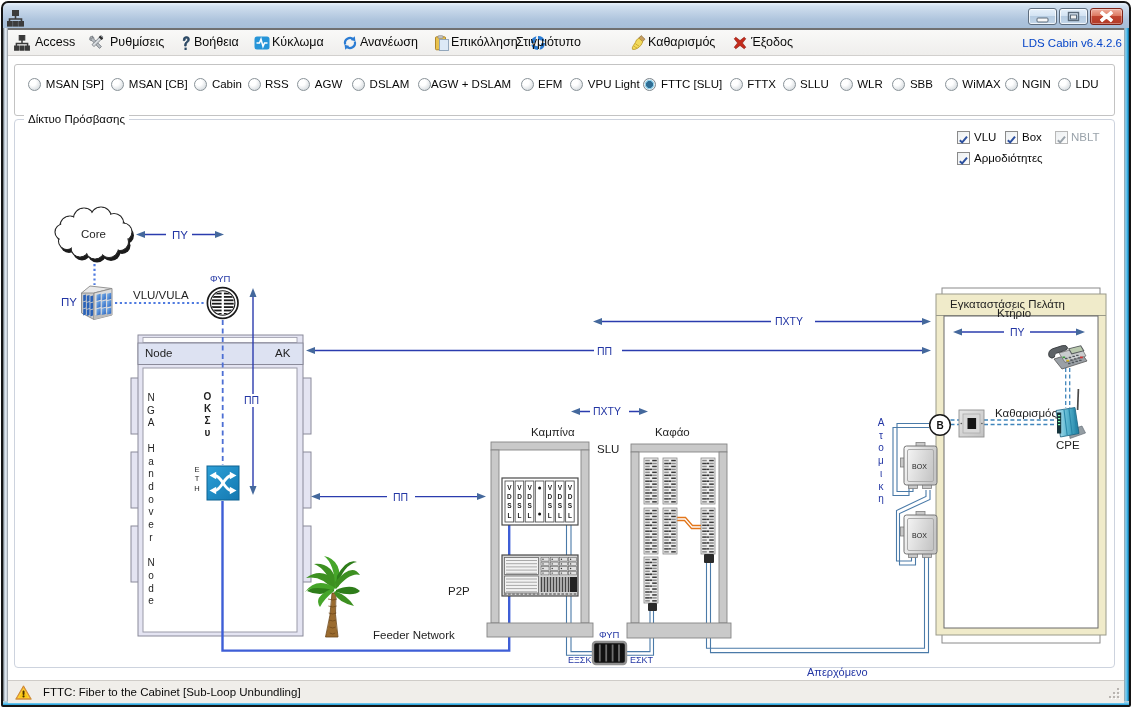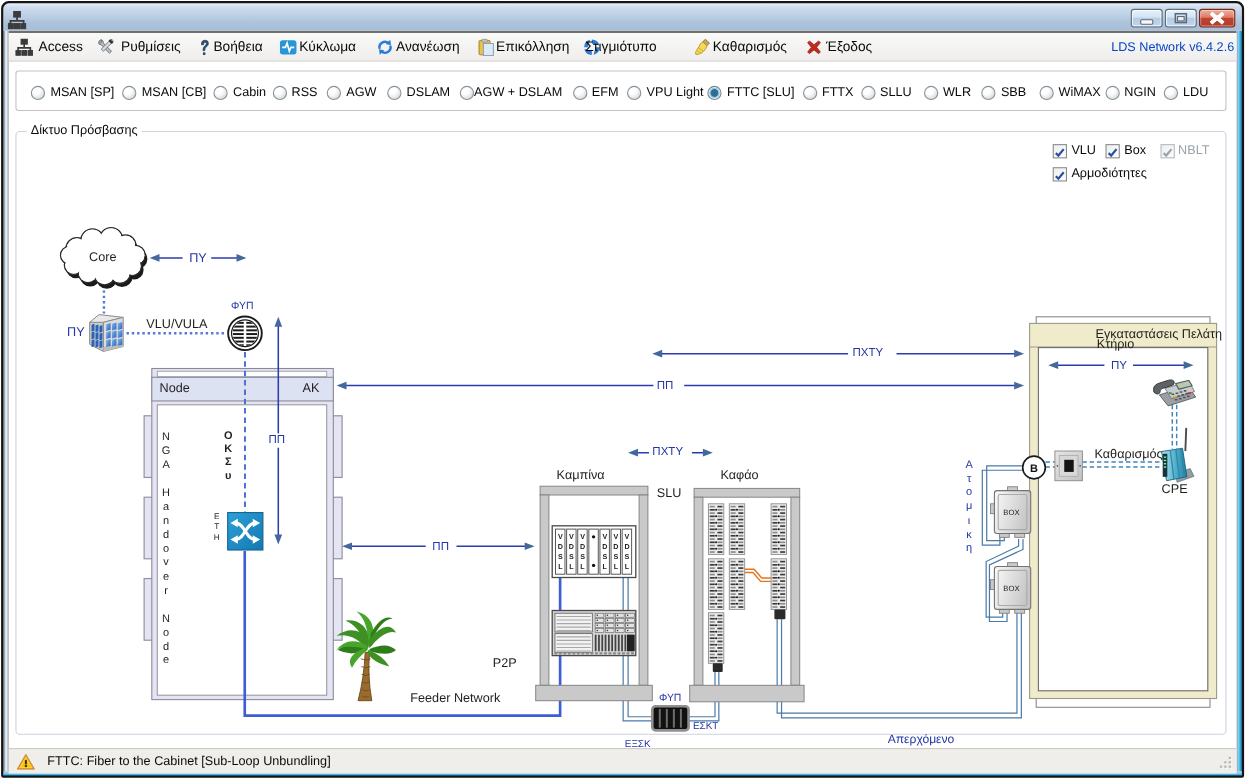--- a/index.html
+++ b/index.html
@@ -20,21 +20,21 @@
 .titem{position:absolute;top:5px;font-size:12.5px;color:#0a0a0a;}
 #lds{position:absolute;right:2px;top:7px;font-size:11.5px;color:#0645c8;}
 
 .wbtn{position:absolute;top:8px;height:17px;border:1px solid #5e6d7e;border-radius:3px;
  background:linear-gradient(#e7f1fb 0%,#d3e3f3 45%,#b6cce2 50%,#c3d6e9 100%);box-shadow:inset 0 0 0 1px rgba(255,255,255,.75);}
 #btnmin{left:1028px;width:29px;}
 #btnmax{left:1059px;width:29px;}
 #btnclose{left:1090px;width:33px;border-color:#7e2318;
  background:linear-gradient(#f0b0a0 0%,#dd7a62 45%,#c04530 50%,#b23a27 100%);box-shadow:inset 0 0 0 1px rgba(255,255,255,.35);}
 
-#radiopanel{left:14px;top:64px;width:1101px;height:37px;border:1px solid #c3c3c3;border-radius:3px;background:#fff;}
+#radiopanel{left:14px;top:64px;width:1101px;height:52px;border:1px solid #c3c3c3;border-radius:3px;background:#fff;}
 .radio{position:absolute;top:13px;width:13px;height:13px;border-radius:50%;border:1px solid #8a9399;
  background:radial-gradient(circle at 35% 30%,#ffffff 30%,#dfe3e6 70%,#c3cacf);}
 .rlabel{position:absolute;top:13px;font-size:11.5px;color:#0a0a0a;white-space:nowrap;}
 .rsel{background:radial-gradient(circle at 50% 50%,#2f6d94 0 3.2px,#8fd0ea 3.8px 4.4px,#e8eef2 5px);border-color:#7c868c;}
 
 #groupbox{left:14px;top:119px;width:1101px;height:549px;border:1px solid #cdd3de;border-radius:4px;}
 #grouplabel{left:24px;top:113px;background:#fff;padding:0 4px;font-size:11.5px;color:#0a0a0a;}
 
 .cb{position:absolute;width:13px;height:13px;border:1px solid #8a8a8a;background:linear-gradient(135deg,#eceff1,#fdfdfd);}
 .cblabel{position:absolute;font-size:11.5px;color:#0a0a0a;}
@@ -120,32 +120,32 @@
       </svg>
       <span class="titem" style="left:443px">Επικόλληση</span>
       <svg class="abs" style="left:522px;top:5px" width="16" height="16" viewBox="0 0 16 16">
         <g fill="#2b7cd3">
           <path d="M8 1 A7 7 0 0 1 14.8 6.4 L9.5 5 A3 3 0 0 0 8 4.6 Z"></path>
           <path d="M15 8 A7 7 0 0 1 9.6 14.8 L11 9.5 A3 3 0 0 0 11.4 8 Z"></path>
           <path d="M8 15 A7 7 0 0 1 1.2 9.6 L6.5 11 A3 3 0 0 0 8 11.4 Z"></path>
           <path d="M1 8 A7 7 0 0 1 6.4 1.2 L5 6.5 A3 3 0 0 0 4.6 8 Z"></path>
         </g>
       </svg>
-      <span class="titem" style="left:524px">Στιγμιότυπο</span>
+      <span class="titem" style="left:508px">Στιγμιότυπο</span>
       <svg class="abs" style="left:623px;top:5px" width="16" height="16" viewBox="0 0 16 16">
         <path d="M10.2 0.6 L14 4.2 L11.6 6.6 L7.8 3 Z" fill="#c8a060" stroke="#8a6a3a" stroke-width="0.7"></path>
         <path d="M8 3.2 L11.8 6.8 Q10.6 10.6 7 13 Q3.6 15 1.6 14.4 Q0.6 13.2 2.2 10.8 Q4.6 7.6 5.6 4.8 Z" fill="#f2d95c" stroke="#b89420" stroke-width="0.8"></path>
         <path d="M4.4 8.6 Q6 10.2 8 11 M3 11 Q4.6 12.6 6 13" fill="none" stroke="#c8a220" stroke-width="0.8"></path>
       </svg>
       <span class="titem" style="left:640px">Καθαρισμός</span>
       <svg class="abs" style="left:724px;top:5px" width="16" height="16" viewBox="0 0 16 16">
         <path d="M2.2 3.8 L3.8 2.2 L8 5.6 L12.2 2.2 L13.8 3.8 L10.4 8 L13.8 12.2 L12.2 13.8 L8 10.4 L3.8 13.8 L2.2 12.2 L5.6 8 Z" fill="#c42b1c" stroke="#8a1a10" stroke-width="0.6"></path>
       </svg>
       <span class="titem" style="left:743px">Έξοδος</span>
-      <span id="lds">LDS Network v6.4.2.6</span>
+      <span id="lds">LDS Cabin v6.4.2.6</span>
     </div>
  <div class="abs" id="statusbar">
    <svg class="abs" style="left:7px;top:4px" width="17" height="15" viewBox="0 0 17 15">
      <path d="M8.5 0.8 L16.3 14.2 L0.7 14.2 Z" fill="#e8a33d" stroke="#c87d20" stroke-width="0.8"></path>
      <path d="M8.5 3 L14.4 13.1 L2.6 13.1 Z" fill="#ffd835"></path>
      <path d="M8.5 4.6 L13 12.6 L4 12.6 Z" fill="#f8c410"></path>
      <rect x="7.6" y="5.6" width="1.9" height="4.4" rx="0.9" fill="#4a3000"></rect>
         <circle cx="8.55" cy="11.4" r="1.1" fill="#4a3000"></circle>
    </svg>
    <span id="stext">FTTC: Fiber to the Cabinet [Sub-Loop Unbundling]</span>
@@ -886,31 +886,31 @@
         </g>
       </svg>
       <div class="dl " style="left:81px;top:228px;font-size:11.5px;">Core</div>
       <div class="dl nv" style="left:61px;top:296px;">ΠΥ</div>
       <div class="dl " style="left:133px;top:289px;font-size:11.5px;">VLU/VULA</div>
       <div class="dl nv" style="left:210px;top:273px;font-size:9.5px;">ΦΥΠ</div>
       <div class="dl " style="left:145px;top:347px;">Node</div>
       <div class="dl " style="left:275px;top:347px;">AK</div>
       <div class="dl nv" style="left:172px;top:228.5px;">ΠΥ</div>
       <div class="dl nv" style="left:244px;top:394px;font-size:10.5px;">ΠΠ</div>
-      <div class="dl " style="left:400px;top:597px;font-size:11.5px;padding-left:48px;">P2P</div>
+      <div class="dl " style="left:400px;top:585px;font-size:11.5px;padding-left:48px;">P2P</div>
       <div class="dl " style="left:373px;top:629px;font-size:11.5px;">Feeder Network</div>
-      <div class="dl " style="left:506px;top:426px;text-align:center;">Καμπίνα</div>
+      <div class="dl " style="left:531px;top:426px;text-align:center;">Καμπίνα</div>
       <div class="dl " style="left:655px;top:426px;">Καφάο</div>
       <div class="dl " style="left:597px;top:443px;font-size:11.5px;">SLU</div>
       <div class="dl nv" style="left:599px;top:628.5px;font-size:9.5px;">ΦΥΠ</div>
-      <div class="dl nv" style="left:568px;top:655px;font-size:9px;margin-top:16px;">ΕΞΣΚ</div>
+      <div class="dl nv" style="left:568px;top:655px;font-size:9px;">ΕΞΣΚ</div>
       <div class="dl nv" style="left:630px;top:655px;font-size:9px;">ΕΣΚΤ</div>
       <div class="dl nv" style="left:807px;top:666px;font-size:11px;">Απερχόμενο</div>
       <div class="dl " style="left:997px;top:271px;margin-top:36px;">Κτήριο</div>
-      <div class="dl " style="left:996px;top:298px;text-align:center;">Εγκαταστάσεις Πελάτη</div>
+      <div class="dl " style="left:950px;top:298px;text-align:center;">Εγκαταστάσεις Πελάτη</div>
       <div class="dl " style="left:995px;top:407px;">Καθαρισμός</div>
       <div class="dl " style="left:1056px;top:439px;font-size:11.5px;">CPE</div>
       <div class="dl nv" style="left:775px;top:315px;font-size:10.5px;">ΠΧΤΥ</div>
       <div class="dl nv" style="left:597px;top:344.5px;font-size:10.5px;">ΠΠ</div>
       <div class="dl nv" style="left:593px;top:405px;font-size:10.5px;">ΠΧΤΥ</div>
       <div class="dl nv" style="left:393px;top:490.5px;font-size:10.5px;">ΠΠ</div>
       <div class="dl nv" style="left:170px;top:228px;"></div>
       <div class="dl nv" style="left:1010px;top:326px;font-size:10.5px;">ΠΥ</div>
       <div class="dl vert" style="left:145px;top:392px;font-size:10px;width:12px;">N
 G

